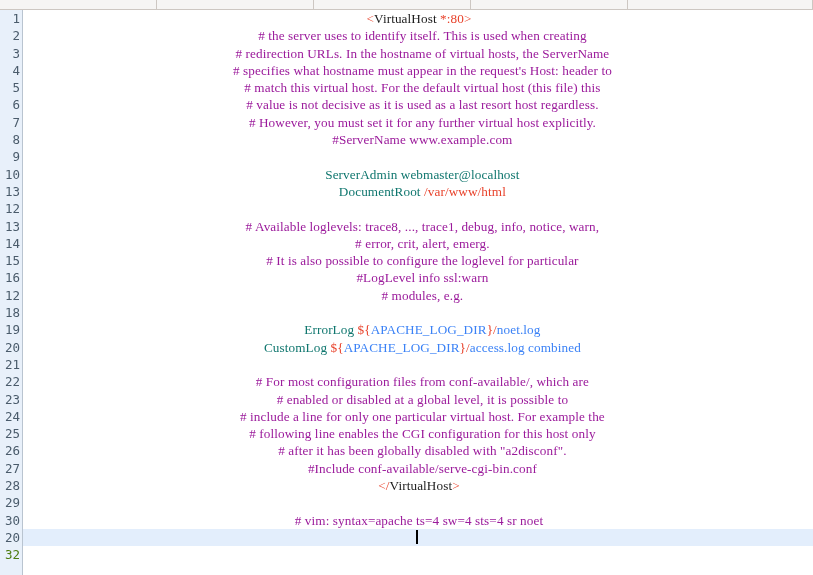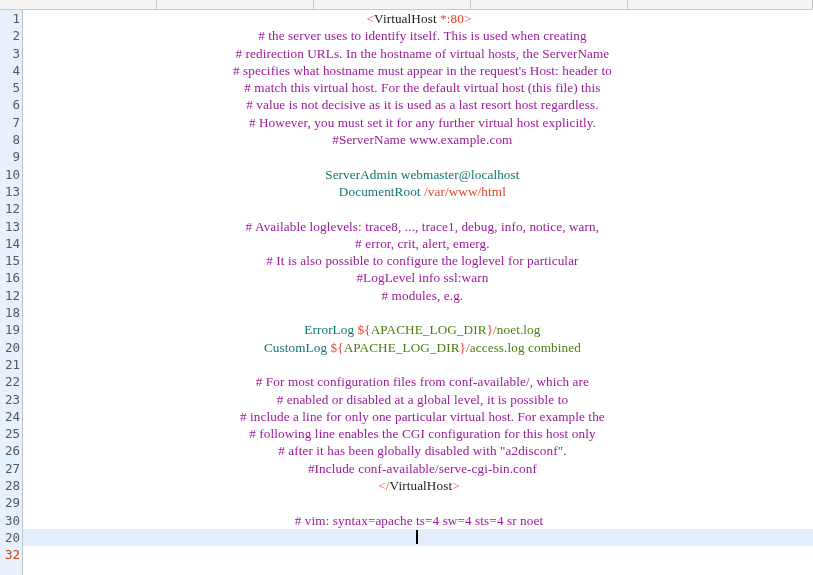--- a/index.html
+++ b/index.html
@@ -90,21 +90,21 @@
   }
   .ln {
     height: 17.3px;
     line-height: 17.3px;
     font-family: "DejaVu Sans Mono", monospace;
     font-size: 12.5px;
     color: #4a5b6b;
     white-space: pre;
   }
   .ln.current {
-    color: #c2410c;
+    color: #4d7c0f;
   }
 
   .code {
     flex: 1 1 auto;
     position: relative;
     background: #ffffff;
     overflow: hidden;
     padding-left: 0;
   }
   .line {
@@ -121,21 +121,21 @@
   .line.highlight {
     background: #e3eefc;
   }
 
   
   .c-comment { color: #9b1a9b; }
   .c-tag     { color: #e8422b; }
   .c-tagname { color: #1b1b1b; }
   .c-dir     { color: #0f766e; }
   .c-val     { color: #e8422b; }
-  .c-plain   { color: #4d7c0f; }
+  .c-plain   { color: #3b82f6; }
 
   .cursor {
     display: inline-block;
     width: 2px;
     height: 14px;
     background: #000000;
     vertical-align: -2px;
     margin-left: 0px;
   }
 </style>

